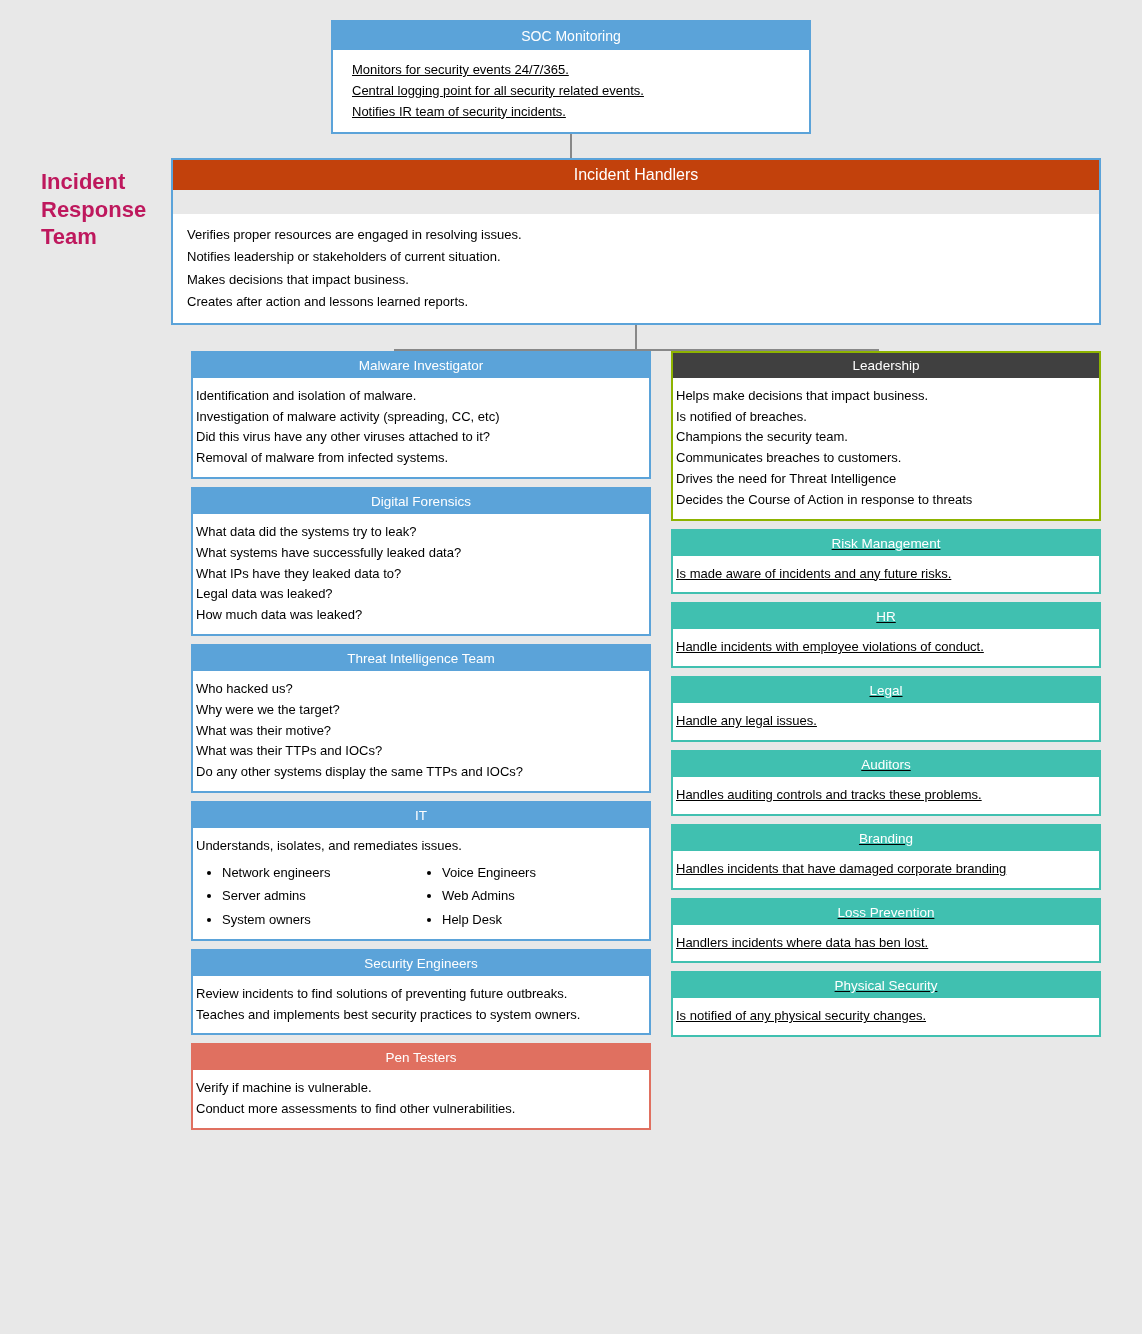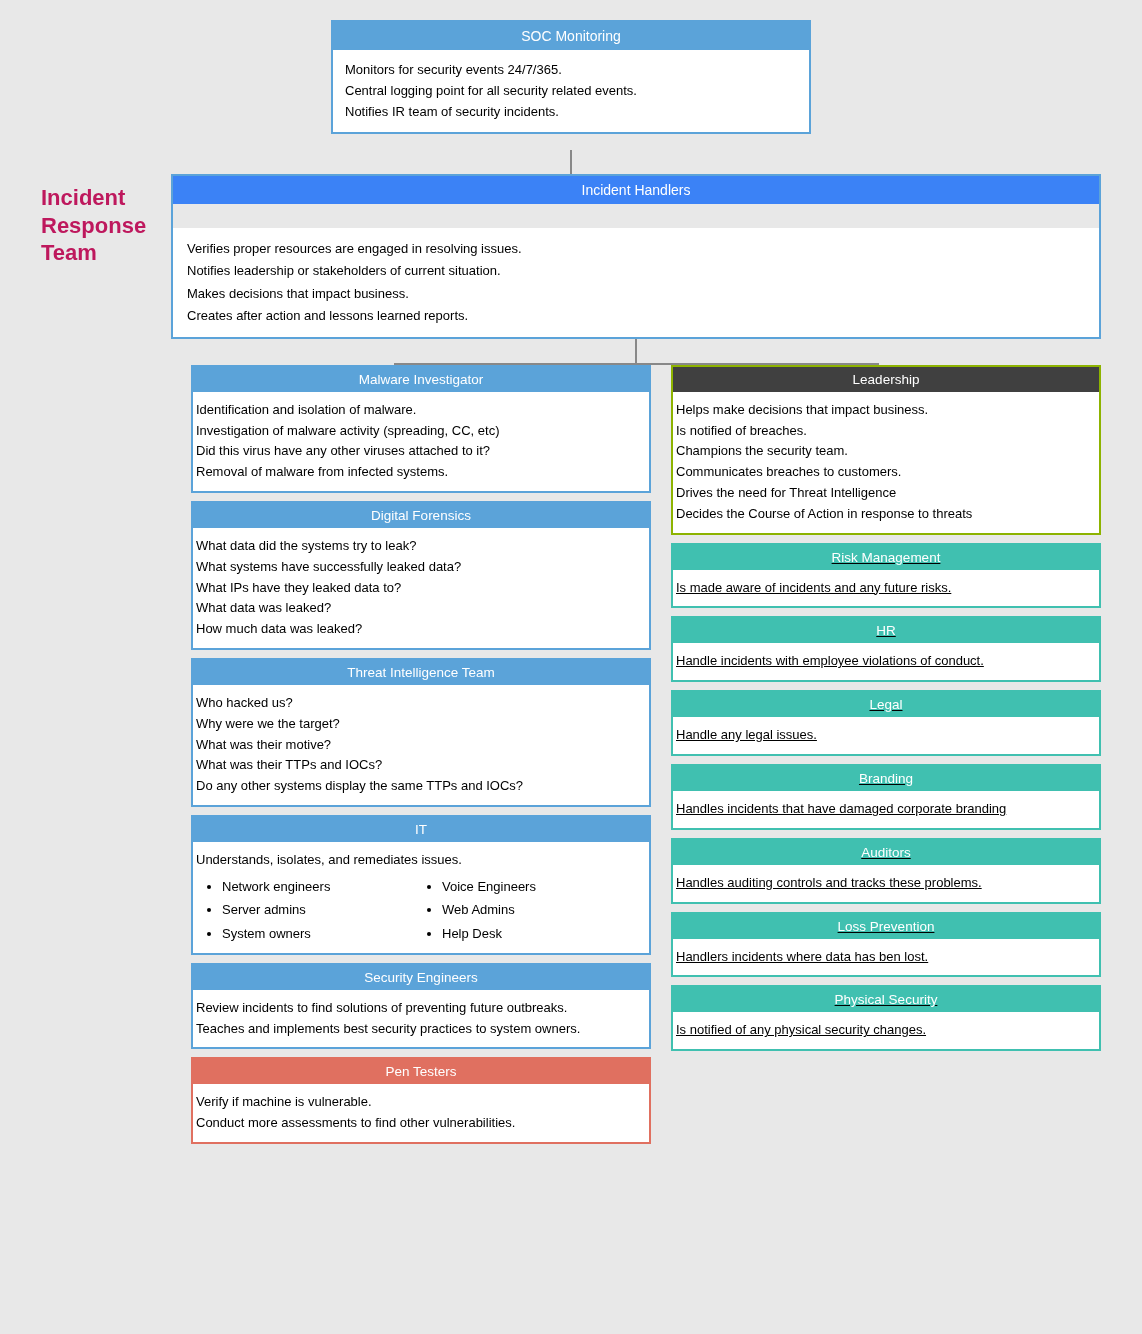--- a/index.html
+++ b/index.html
@@ -8,54 +8,55 @@
       font-size: 13px;
       background: #e8e8e8;
       padding: 20px;
       width: 1142px;
     }
 
     
     .soc-container {
       display: flex;
       justify-content: center;
-      margin-bottom: 16px;
+      margin-bottom: 0;
     }
     .soc-box {
       width: 480px;
       border: 2px solid #5ba3d9;
     }
     .soc-header {
       background: #5ba3d9;
       color: white;
       text-align: center;
       padding: 6px 10px;
       font-size: 14px;
     }
     .soc-body {
       background: white;
-      padding: 10px 12px;
+      padding: 10px 19px;
       line-height: 1.6;
+      text-decoration: underline;
     }
 
     
     .connector-center {
       display: flex;
       justify-content: center;
     }
     .ir-box {
       border: 2px solid #5ba3d9;
       width: 100%;
     }
     .ir-header {
-      background: #3b82f6;
+      background: #c2410c;
       color: white;
       text-align: center;
       padding: 6px 10px;
-      font-size: 14px;
+      font-size: 16px;
     }
     .ir-body {
       background: white;
       padding: 10px 14px;
       line-height: 1.7;
       margin-top: 24px;
     }
 
     
     .card {
@@ -211,21 +212,21 @@
           <div>Removal of malware from infected systems.</div>
         </div>
       </div>
 
       <div class="card blue-card">
         <div class="card-header">Digital Forensics</div>
         <div class="card-body">
           <div>What data did the systems try to leak?</div>
           <div>What systems have successfully leaked data?</div>
           <div>What IPs have they leaked data to?</div>
-          <div>What data was leaked?</div>
+          <div>Legal data was leaked?</div>
           <div>How much data was leaked?</div>
         </div>
       </div>
 
       <div class="card blue-card">
         <div class="card-header">Threat Intelligence Team</div>
         <div class="card-body">
           <div>Who hacked us?</div>
           <div>Why were we the target?</div>
           <div>What was their motive?</div>
@@ -300,34 +301,34 @@
       </div>
 
       <div class="card teal-card">
         <div class="card-header">Legal</div>
         <div class="card-body">
           <div>Handle any legal issues.</div>
         </div>
       </div>
 
       <div class="card teal-card">
+        <div class="card-header">Auditors</div>
+        <div class="card-body">
+          <div>Handles auditing controls and tracks these problems.</div>
+        </div>
+      </div>
+
+      <div class="card teal-card">
         <div class="card-header">Branding</div>
         <div class="card-body">
           <div>Handles incidents that have damaged corporate branding</div>
         </div>
       </div>
 
       <div class="card teal-card">
-        <div class="card-header">Auditors</div>
-        <div class="card-body">
-          <div>Handles auditing controls and tracks these problems.</div>
-        </div>
-      </div>
-
-      <div class="card teal-card">
         <div class="card-header">Loss Prevention</div>
         <div class="card-body">
           <div>Handlers incidents where data has ben lost.</div>
         </div>
       </div>
 
       <div class="card teal-card">
         <div class="card-header">Physical Security</div>
         <div class="card-body">
           <div>Is notified of any physical security changes.</div>

